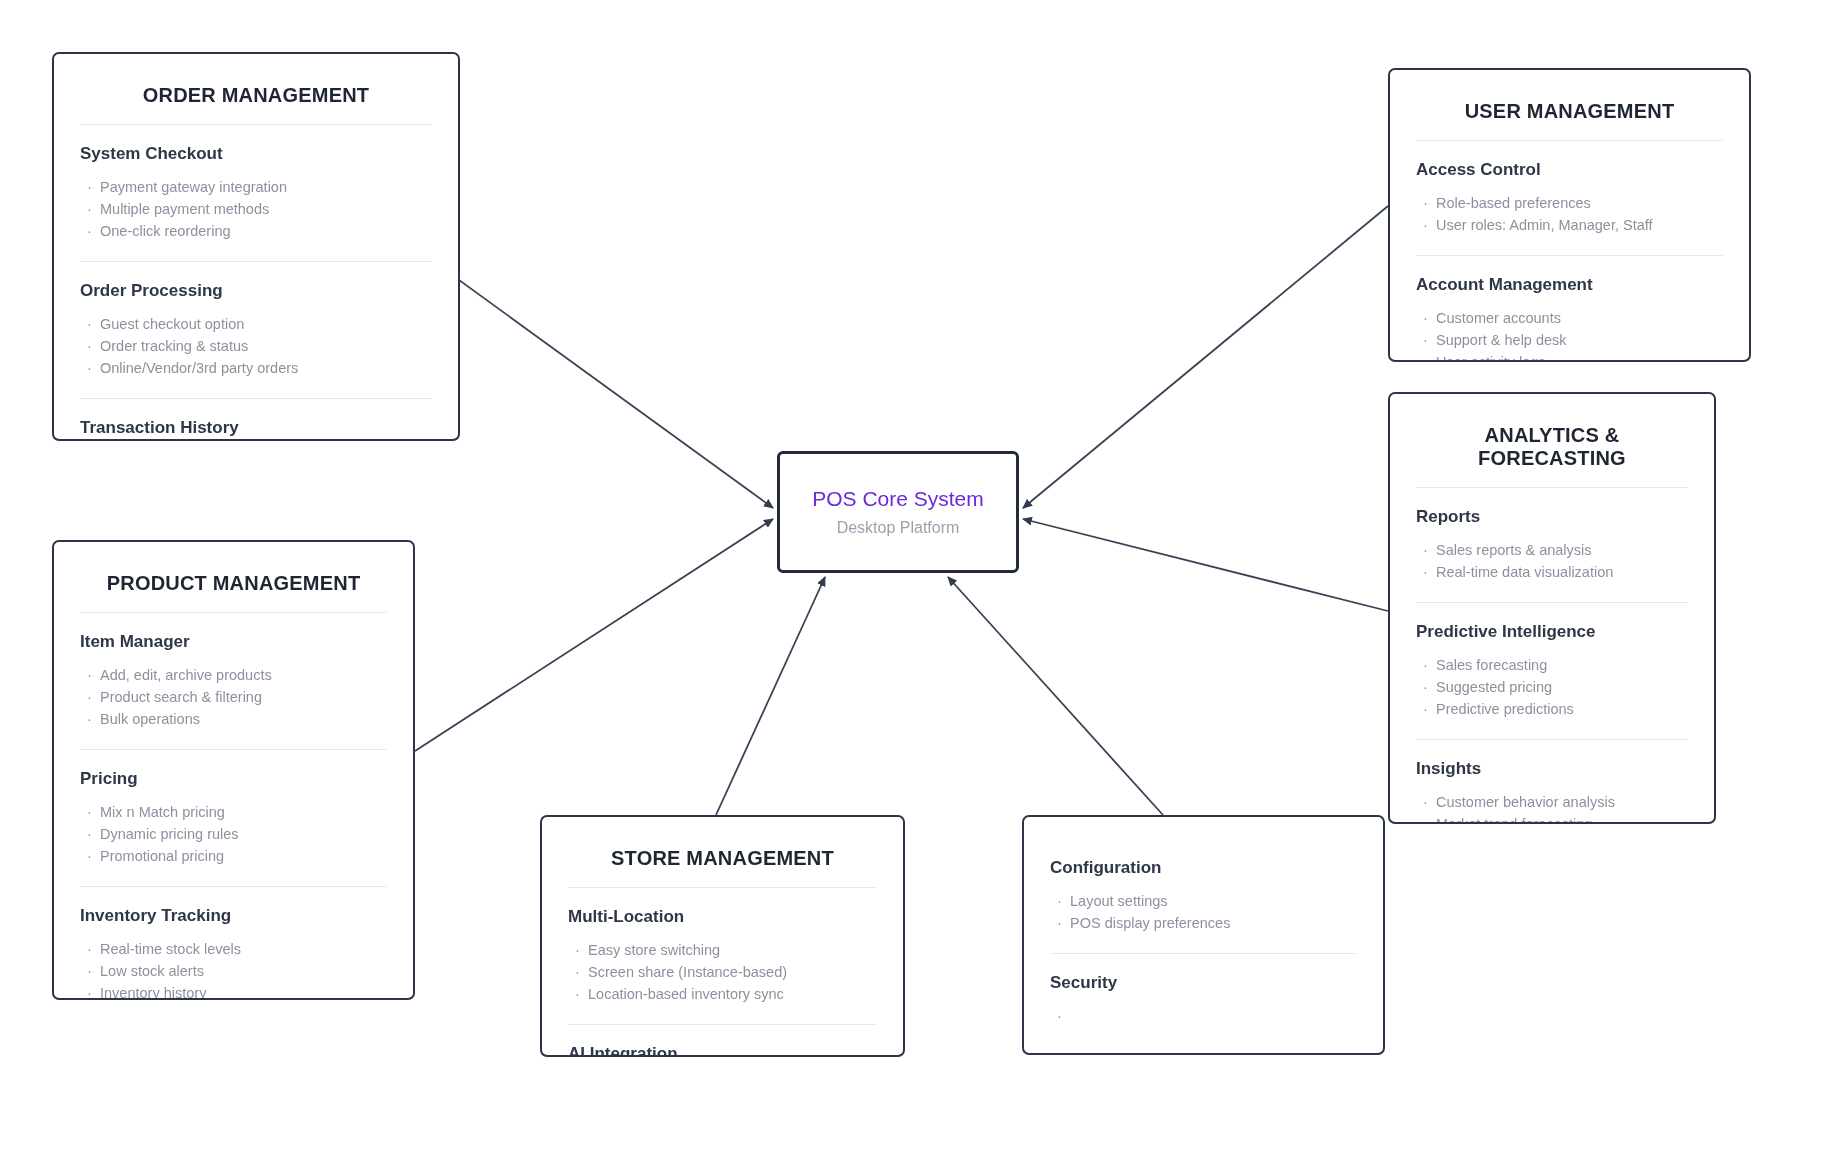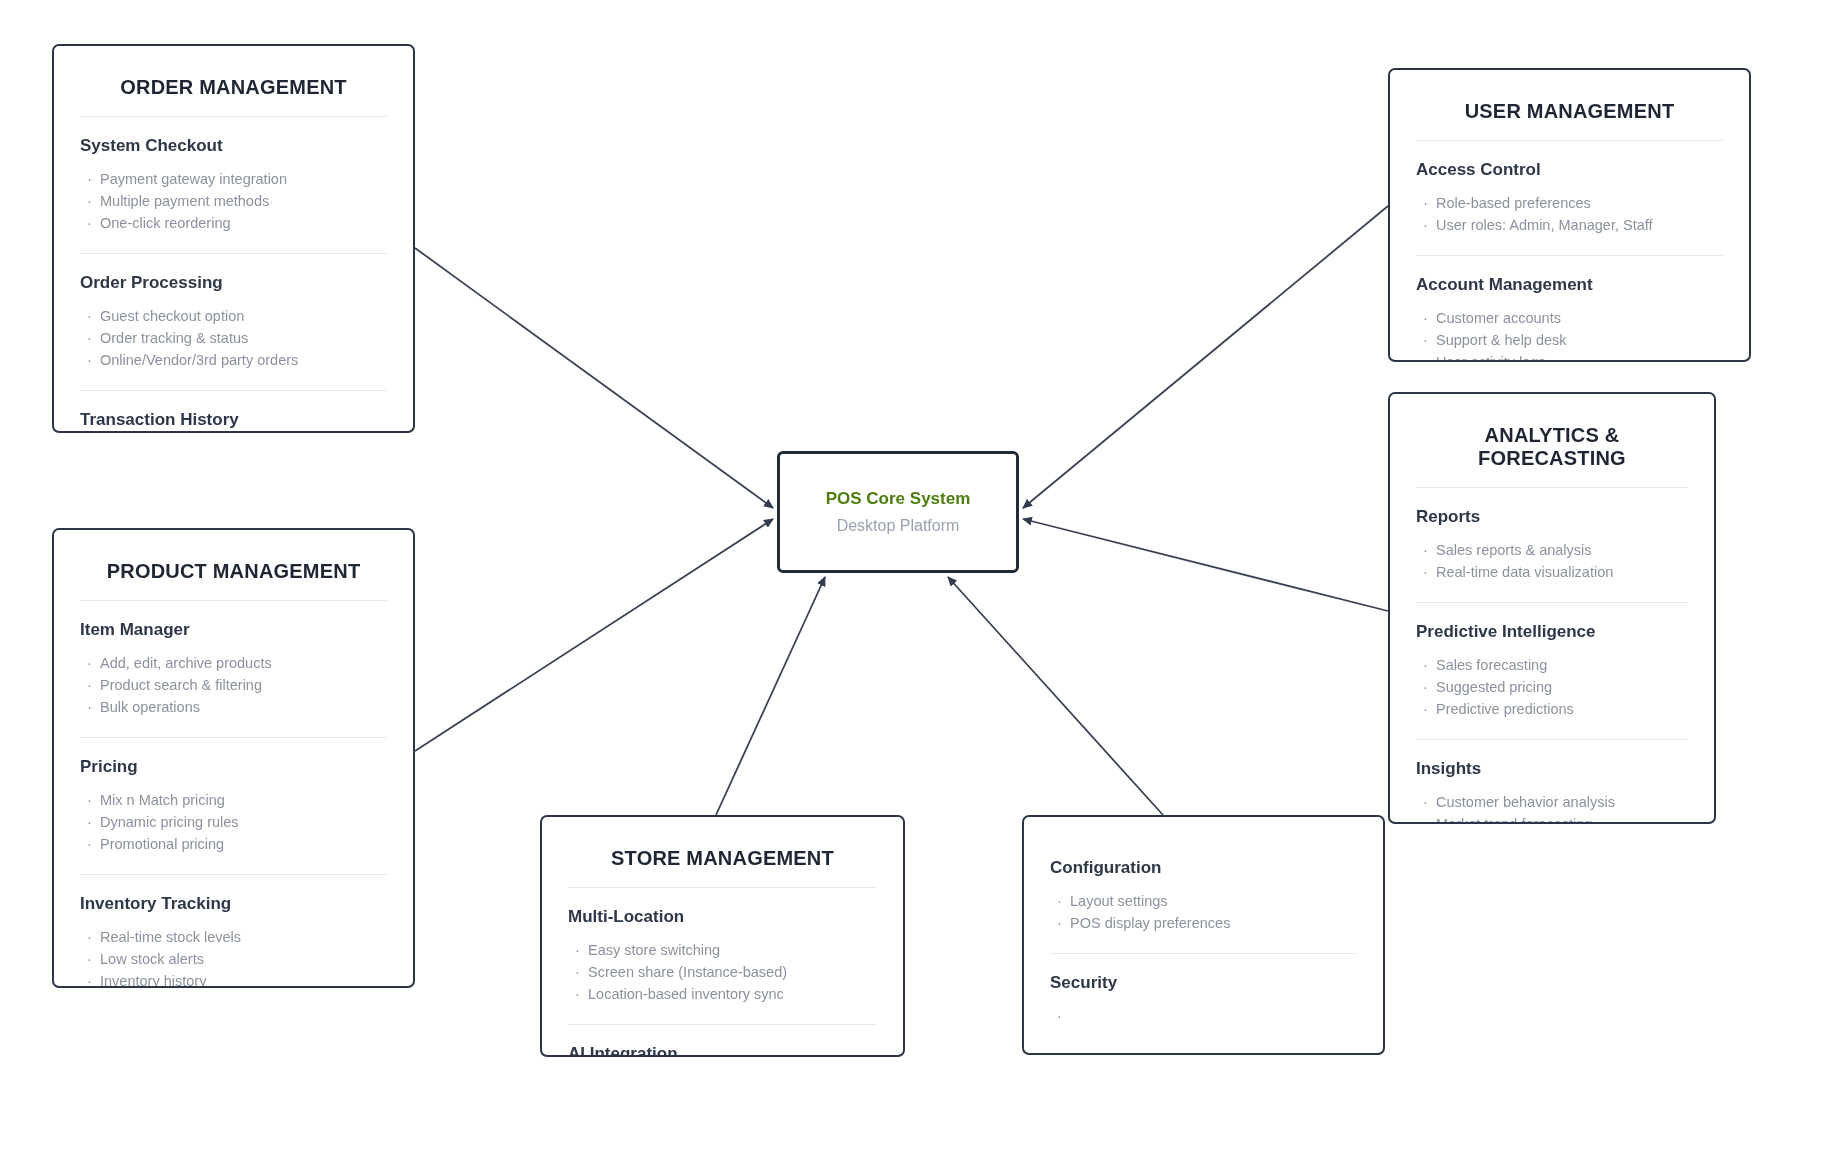--- a/index.html
+++ b/index.html
@@ -36,25 +36,25 @@
   ul.features li{
     font-size:14.5px;color:var(--bullet);line-height:22px;
     padding-left:20px;position:relative;
   }
   ul.features li .bullet{position:absolute;left:7px;top:0;color:var(--bullet);}
   .center-box{
     position:absolute;z-index:3;left:777px;top:451px;width:242px;height:122px;
     background:#ffffff;border:3px solid var(--center-border);border-radius:6px;
     display:flex;flex-direction:column;align-items:center;justify-content:center;
   }
-  .center-title{font-size:17px;font-weight:700;color:#4d7c0f;}
+  .center-title{font-size:21px;font-weight:400;color:#6d28d9;}
   .center-subtitle{font-size:16px;color:#9aa2af;margin-top:8px;}
   
-  #box-order{left:52px;top:44px;width:363px;height:389px;}
-  #box-product{left:52px;top:528px;width:363px;height:460px;}
+  #box-order{left:52px;top:52px;width:408px;height:389px;}
+  #box-product{left:52px;top:540px;width:363px;height:460px;}
   #box-user{left:1388px;top:68px;width:363px;height:294px;}
   #box-analytics{left:1388px;top:392px;width:328px;height:432px;}
   #box-store{left:540px;top:815px;width:365px;height:242px;}
   #box-settings{left:1022px;top:815px;width:363px;height:240px;}
 </style>
 </head>
 <body>
 
 <div class="canvas">
 

